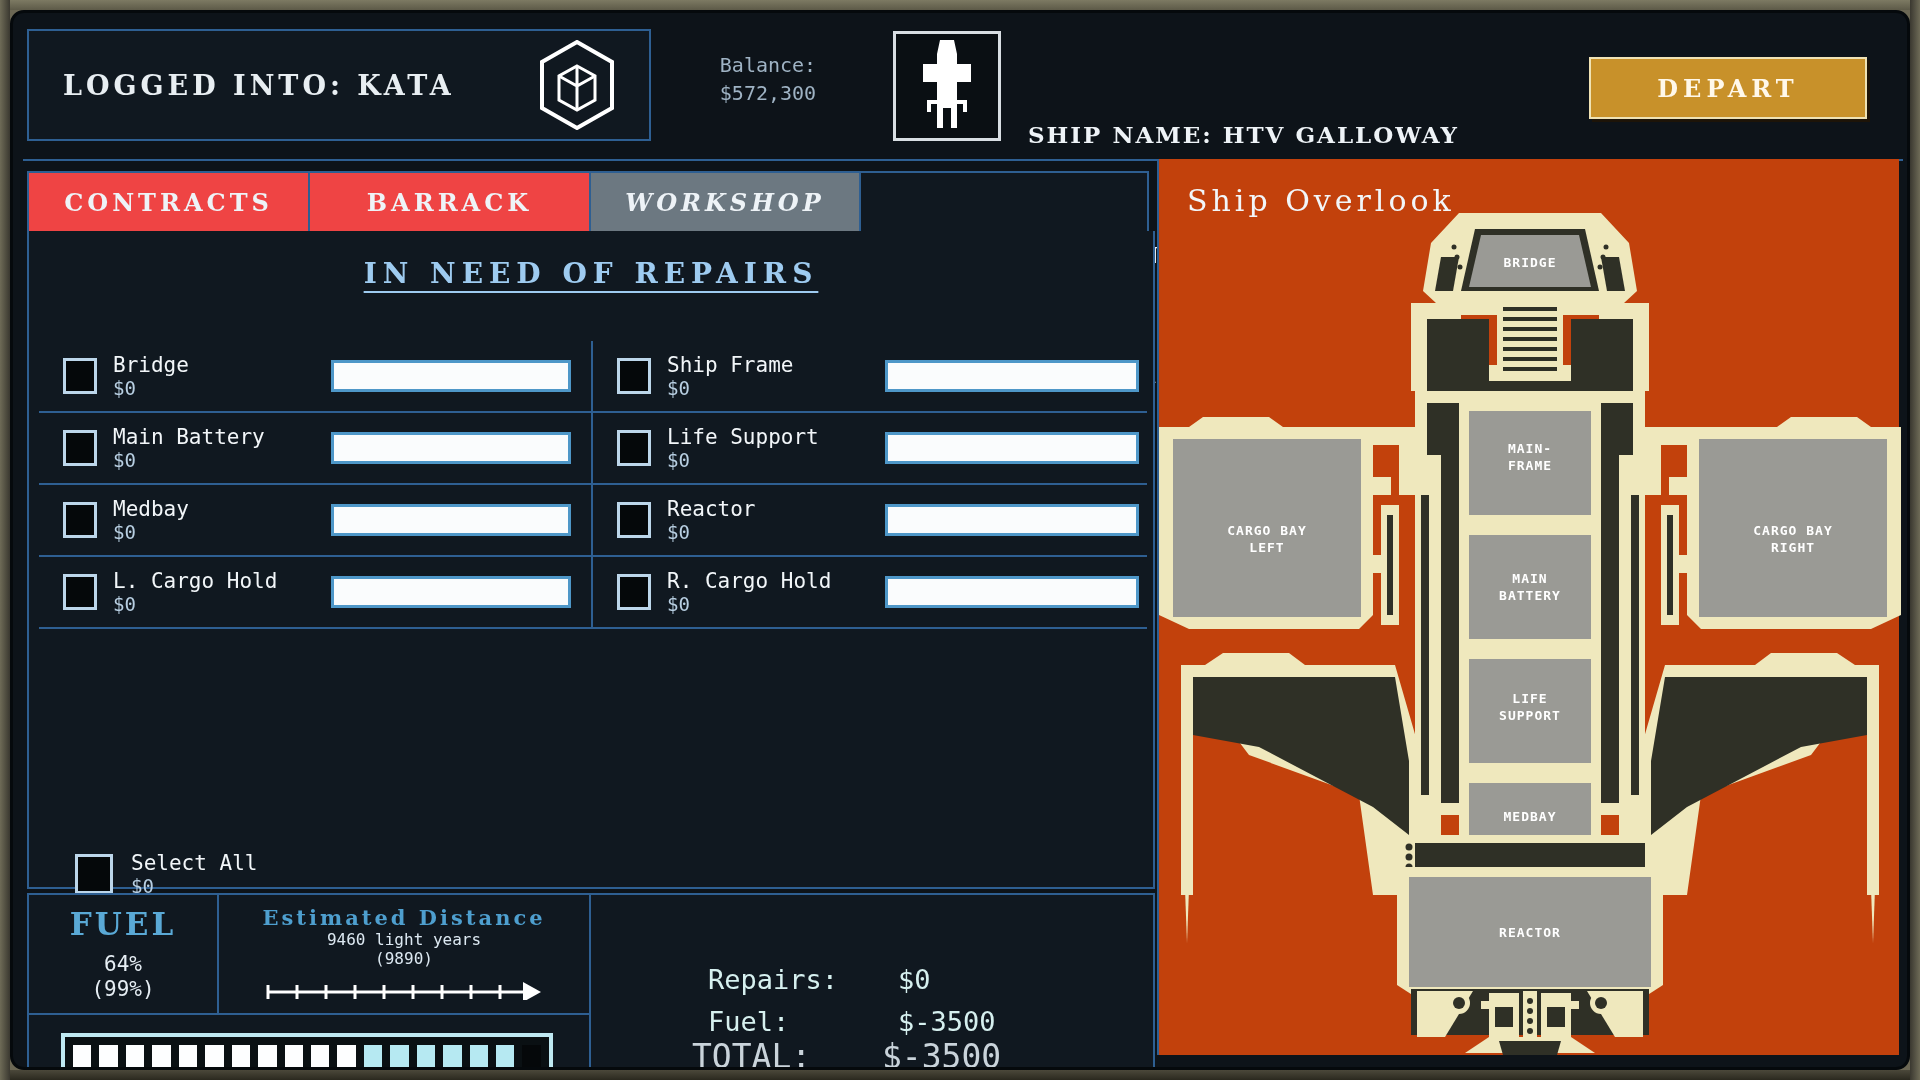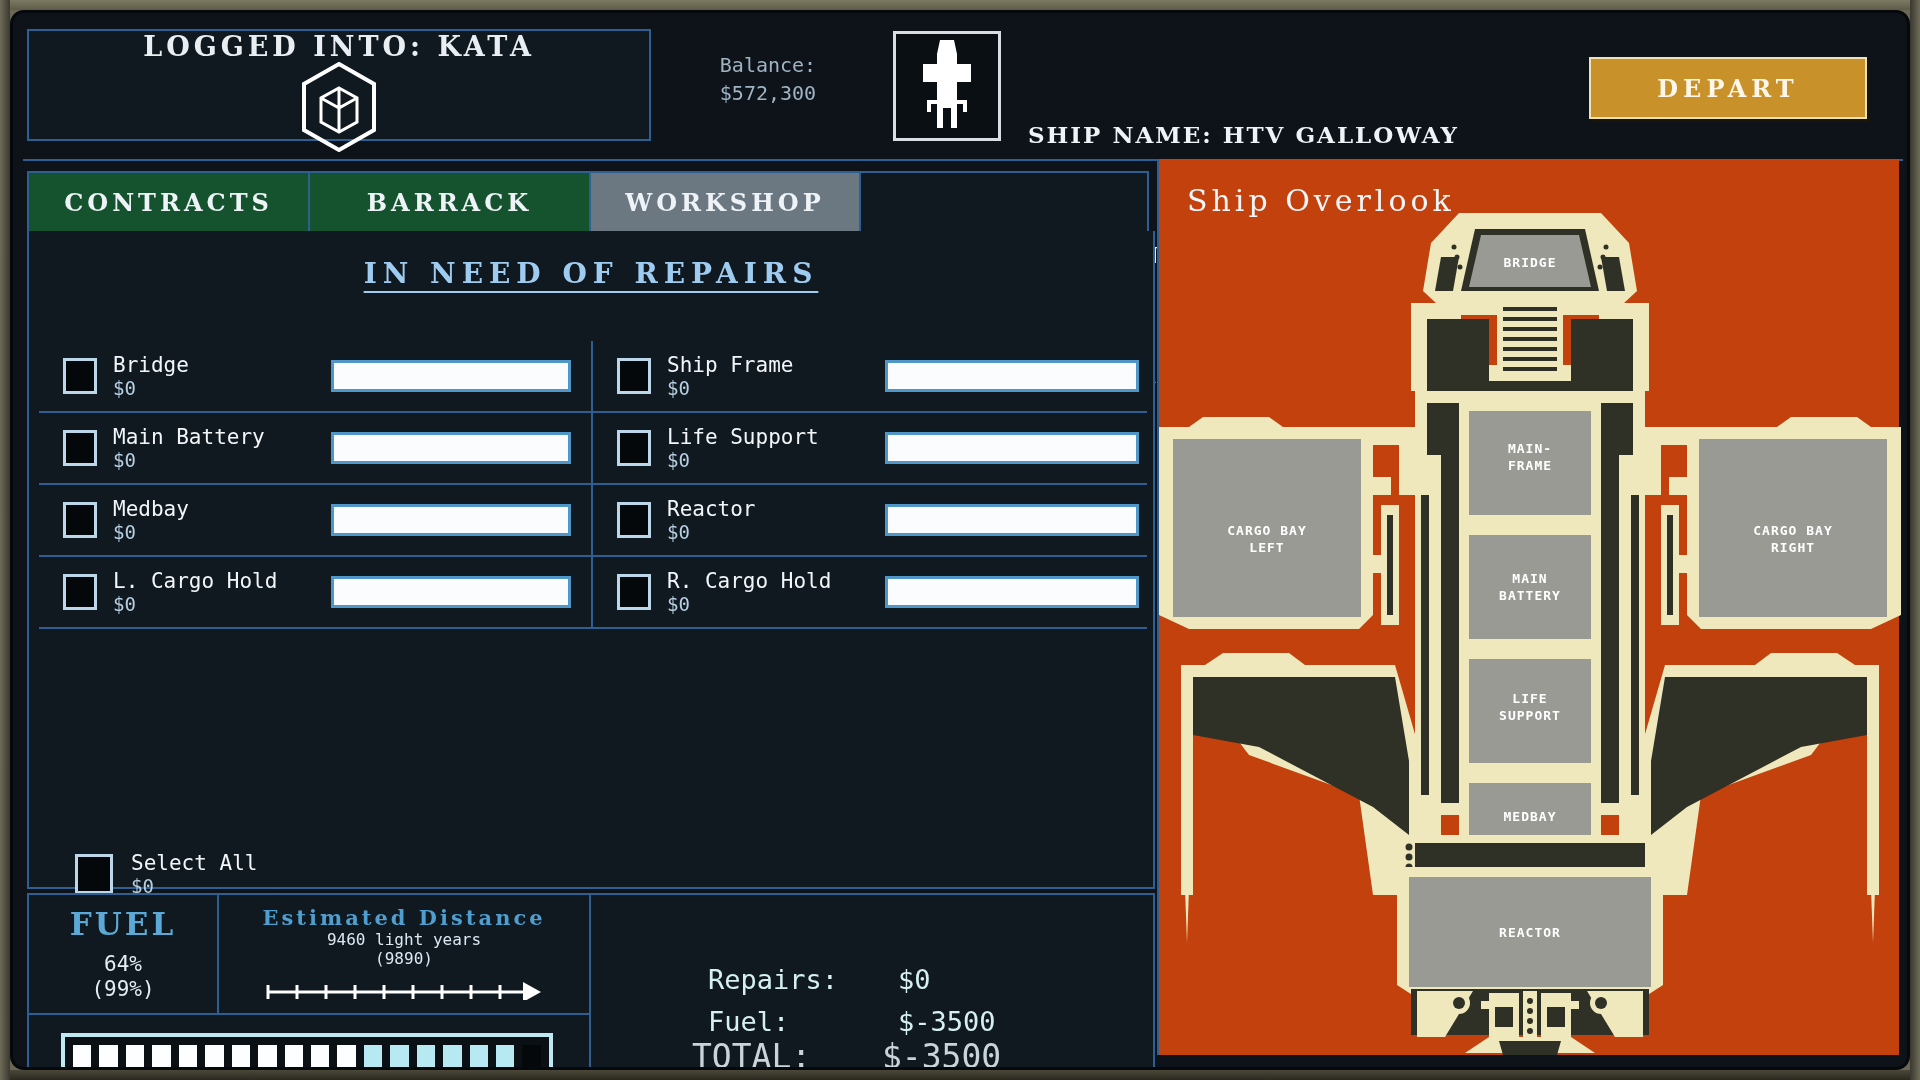--- a/index.html
+++ b/index.html
@@ -39,21 +39,20 @@
   #header {
     position: absolute; left: 0; top: 0; width: 100%; height: 148px;
   }
   #login-box {
     position: absolute; left: 14px; top: 16px;
     width: 624px; height: 112px;
     border: 2px solid #2e5f92;
     background: #101820;
     display: flex; align-items: center; justify-content: space-between;
     padding: 0 34px 0 34px;
-    flex-direction: column;
   }
   .login-label {
     color: #e8eef2; font-family: "DejaVu Serif", serif; font-weight: bold;
     font-size: 27px; letter-spacing: 4px;
   }
   .cube-icon { width: 76px; height: 90px; }
 
   #balance {
     position: absolute; left: 690px; top: 38px;
     width: 130px; text-align: center;
@@ -90,30 +89,30 @@
 
   
   #left-col {
     position: absolute; left: 14px; top: 158px;
     width: 1128px; height: 896px;
   }
   #tabs { display: flex; height: 62px; }
   .tab {
     flex: 0 0 auto;
     border: 2px solid #2e5f92;
-    background: #14532d;
+    background: #ef4444;
     color: #eef3f7; font-family: "DejaVu Serif", serif; font-weight: bold;
     font-size: 24px; letter-spacing: 4px;
     display: flex; align-items: center; justify-content: center;
     cursor: pointer;
     margin-right: -2px;
   }
   .tab.w1 { width: 283px; }
   .tab.w2 { width: 283px; }
-  .tab.w3 { width: 272px; }
+  .tab.w3 { width: 272px; font-style: italic; }
   .tab.w4 { width: 290px; }
   .tab.active { background: #6c7881; }
   .tab.blank { background: #101820; }
 
   #workshop-panel {
     position: absolute; left: 0; top: 60px;
     width: 1128px; height: 658px;
     border: 2px solid #2e5f92;
     border-top: none;
     background: #101820;

